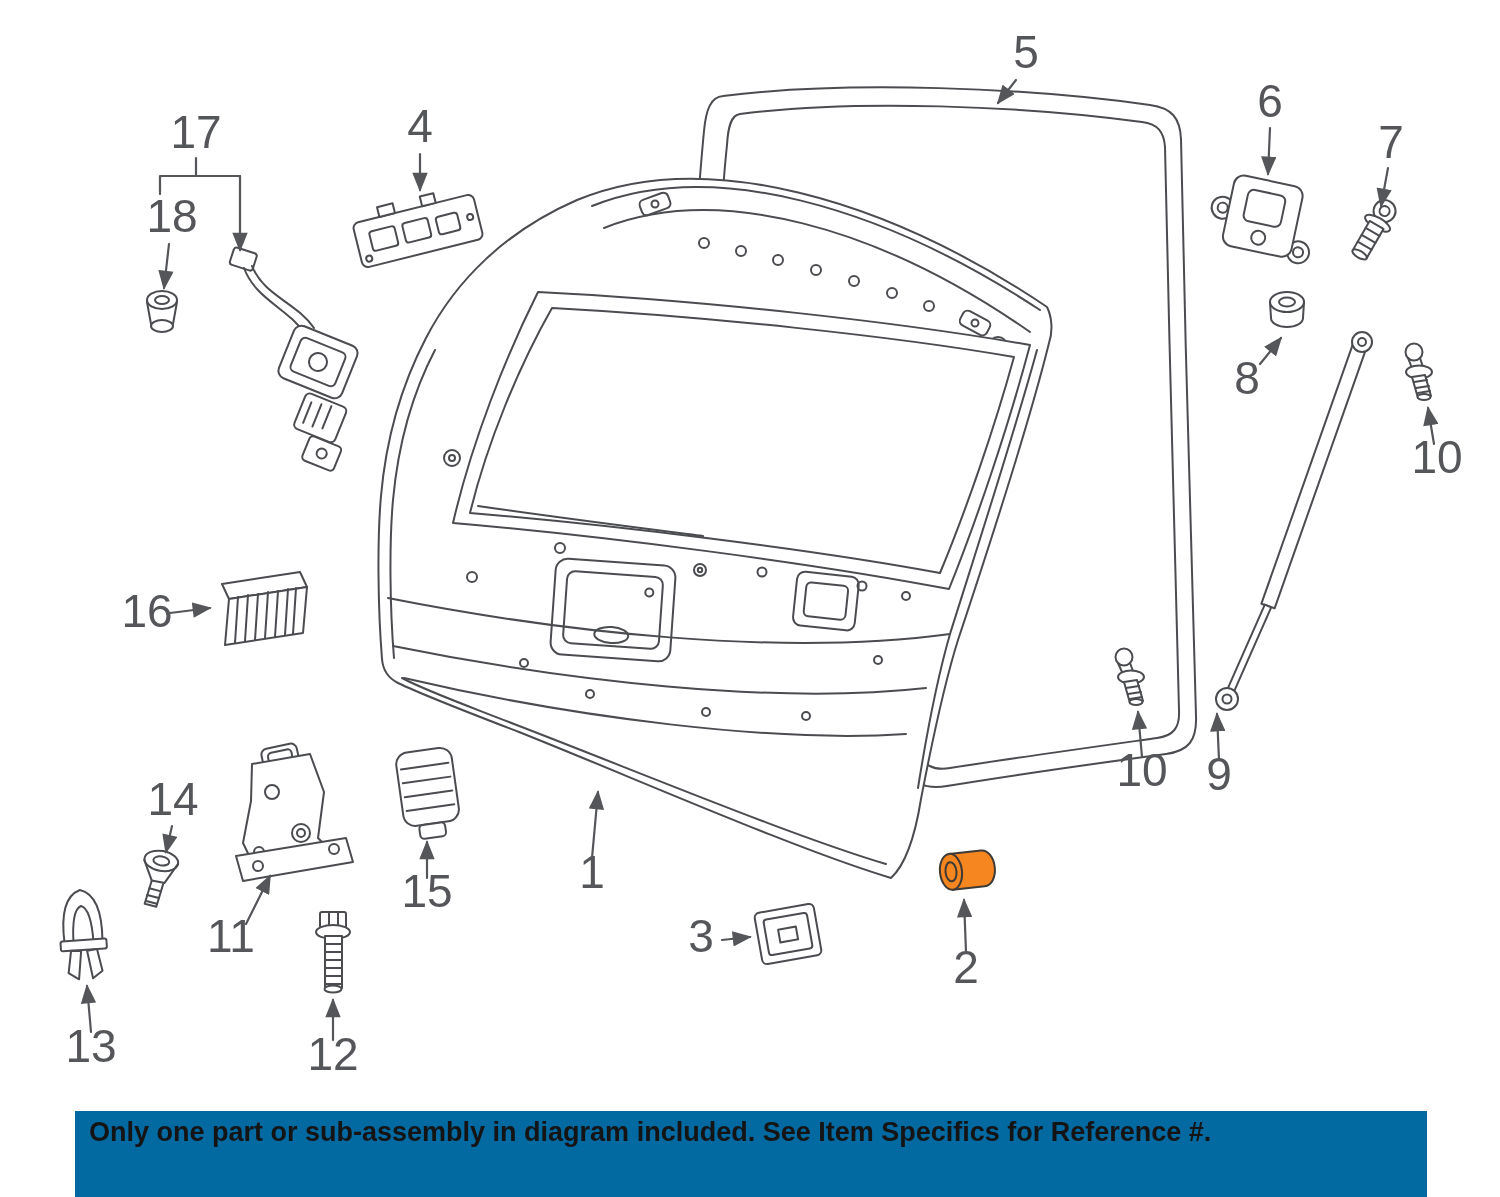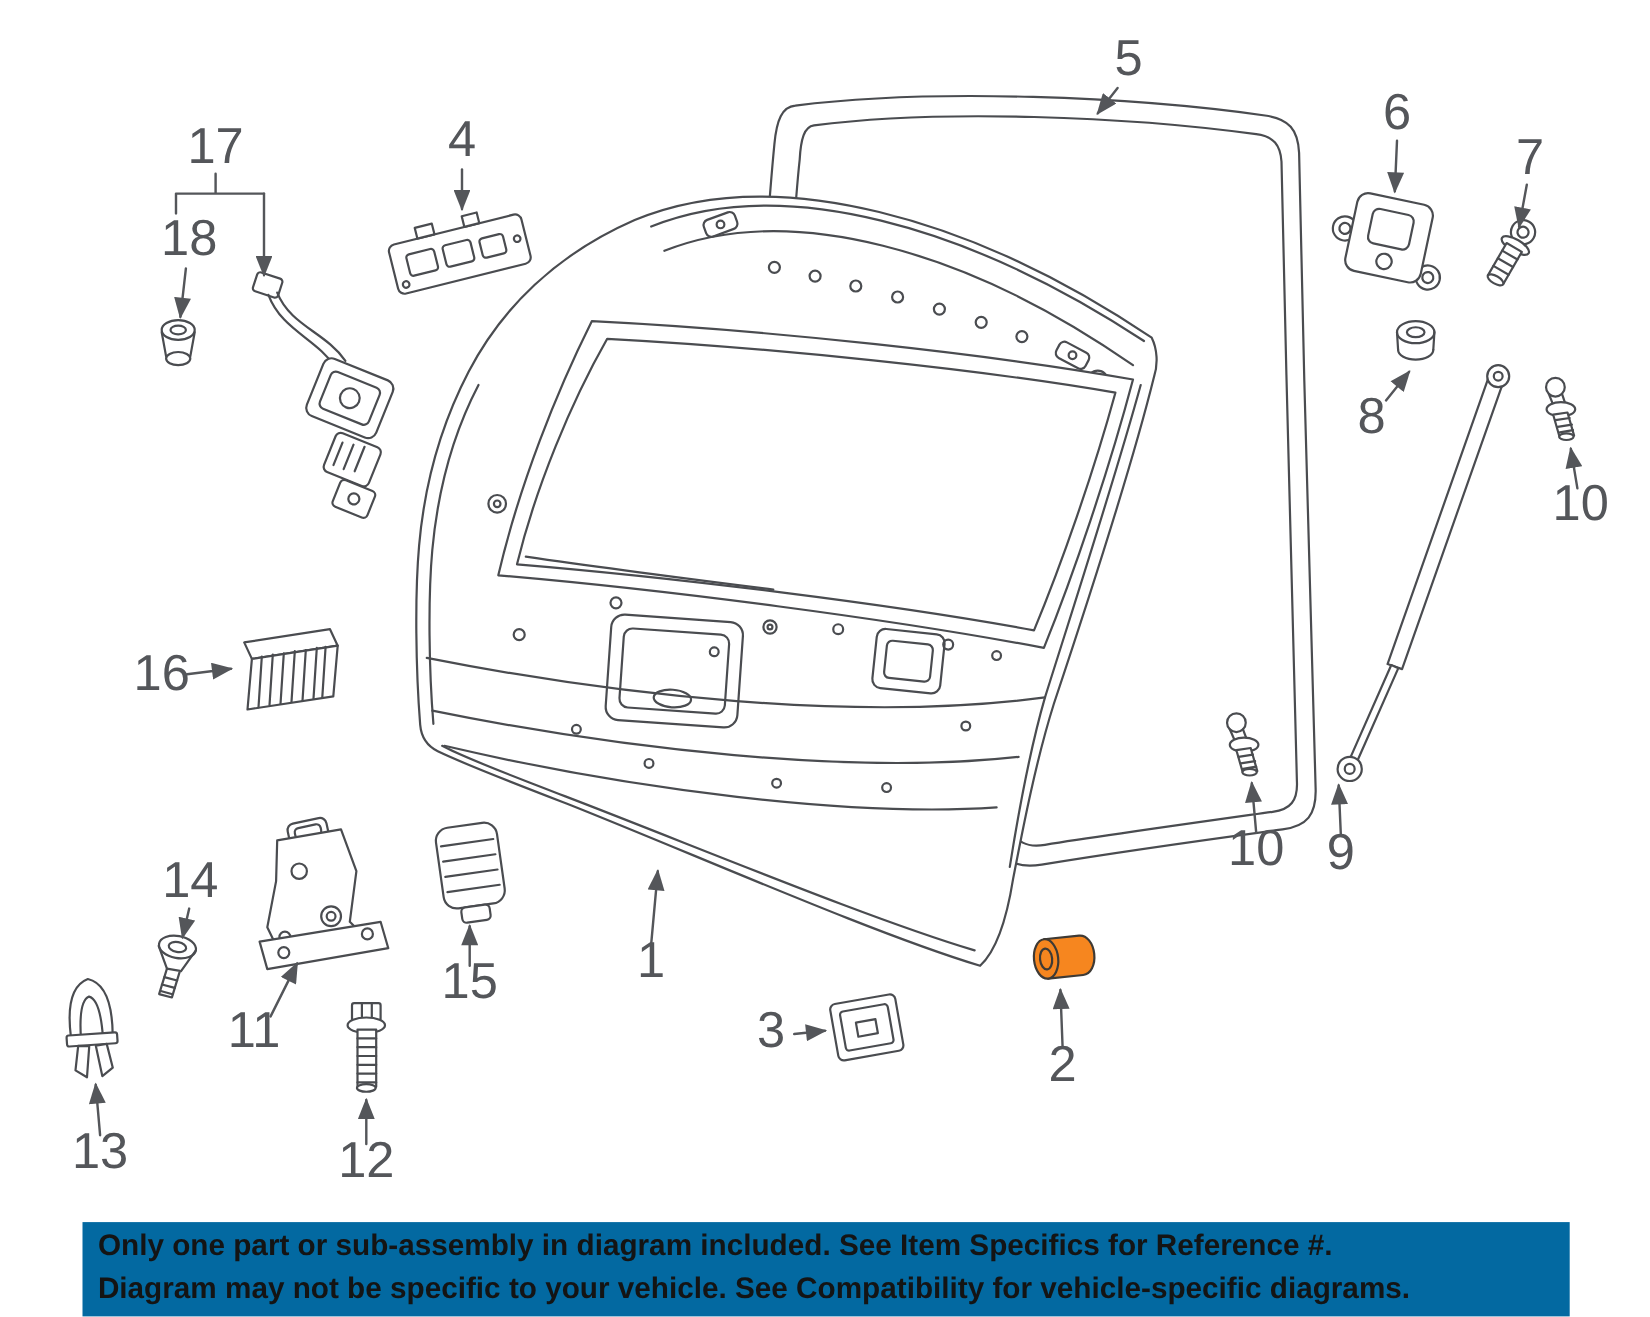--- a/index.html
+++ b/index.html
@@ -290,16 +290,15 @@
     <text x="173" y="815">14</text>
     <text x="427" y="907">15</text>
     <text x="147" y="627">16</text>
     <text x="196" y="148">17</text>
     <text x="172" y="232">18</text>
   </g>
 </svg>
 
 <div class="banner">
   <div class="banner-line">Only one part or sub-assembly in diagram included. See Item Specifics for Reference #.</div>
-  <div class="banner-line">Diagram may not be specific to your vehicle. See Compatibility for vehicle-specific diagrams.</div>
 </div>
 
 </div>
 
 </body></html>

